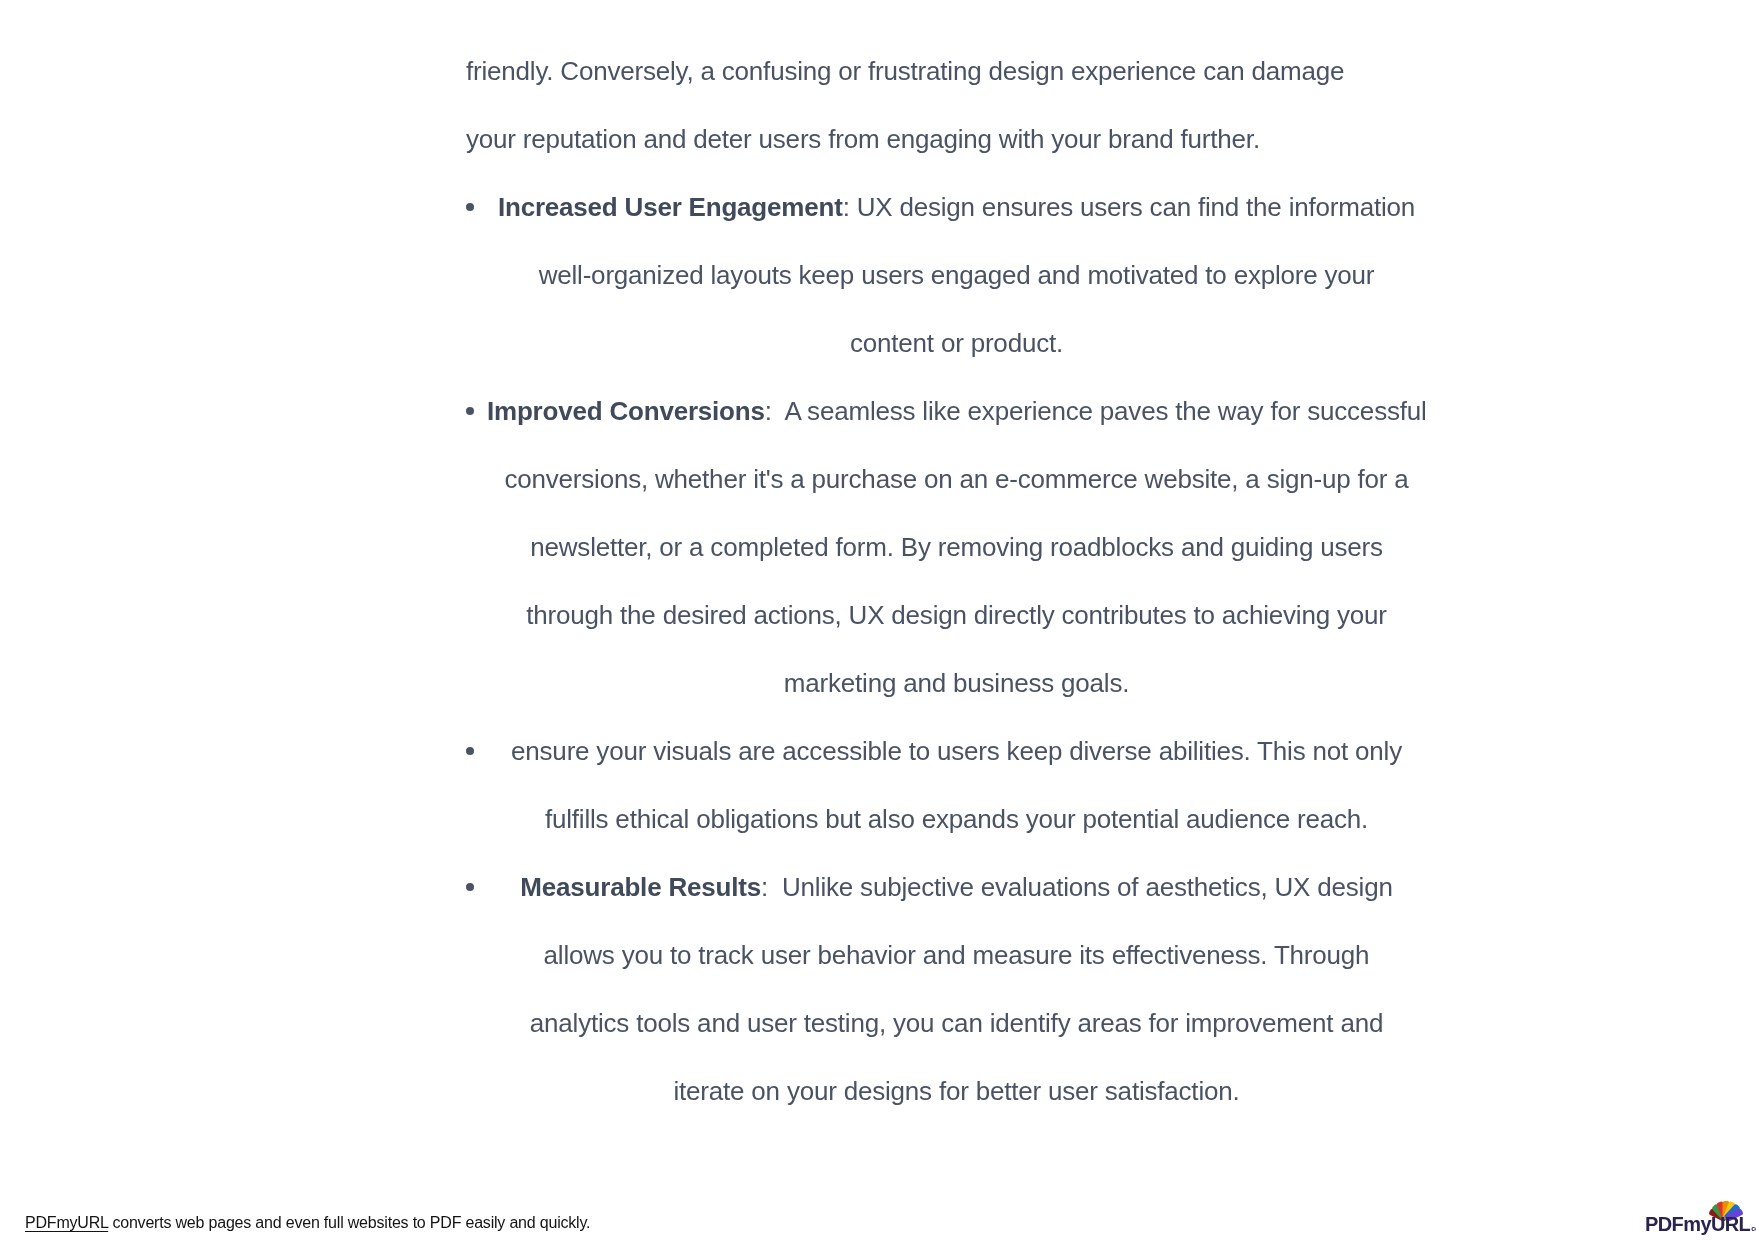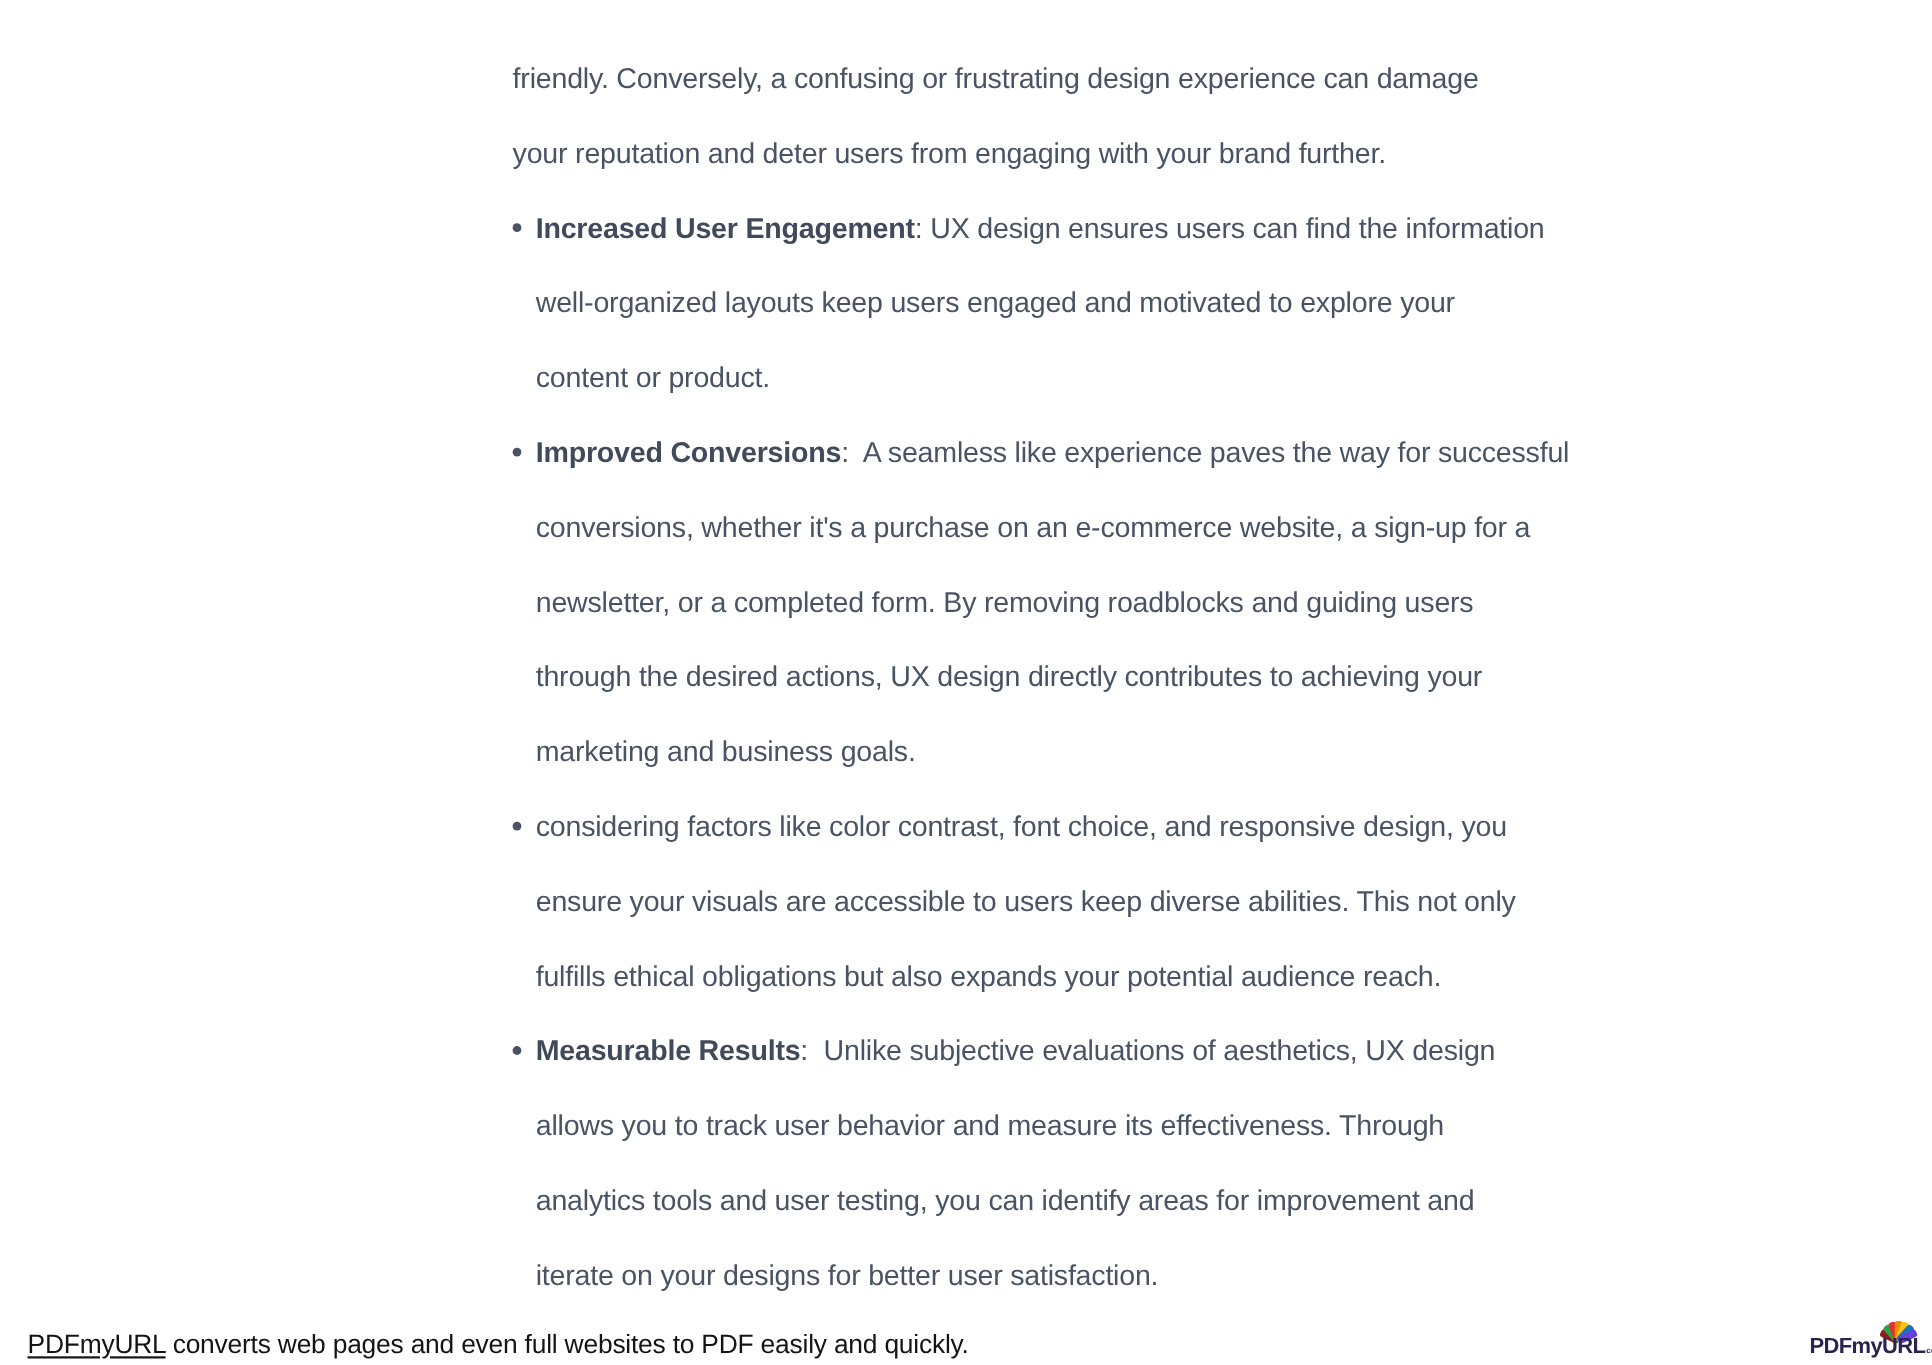--- a/index.html
+++ b/index.html
@@ -13,36 +13,36 @@
     width: 960px;
     font-size: 26px;
     line-height: 44px;
     letter-spacing: -0.2px;
     color: #4a5364;
   }
   .line { display: block; white-space: pre; margin-top: 24px; }
   b, .bold { font-weight: 700; color: #404a5a; }
 
   ul.bullets { list-style: none; margin: 19px 0 0 0; padding: 0 0 0 21px; }
-  ul.bullets li { position: relative; margin-top: 24px; }
+  ul.bullets li { position: relative; margin-top: 24px; text-align: center; }
   .marker {
     position: absolute;
     left: -21px;
     top: 18px;
     width: 8px;
     height: 8px;
     border-radius: 50%;
     background: #4a5364;
   }
 
   .footer {
     position: absolute;
     left: 25px;
     top: 1209px;
-    font-size: 24px;
+    font-size: 16px;
     line-height: 28px;
     letter-spacing: -0.2px;
     color: #141414;
     white-space: pre;
   }
   .footer a {
     color: #141414;
     text-decoration: underline;
     text-underline-offset: 3px;
     cursor: pointer;
@@ -103,21 +103,20 @@
       <span class="marker"></span>
       <div class="line"><b>Improved Conversions</b><span>:  </span><b></b><span>A seamless like experience paves the way for successful</span></div>
       <div class="line">conversions, whether it's a purchase on an e-commerce website, a sign-up for a</div>
       <div class="line">newsletter, or a completed form. By removing roadblocks and guiding users</div>
       <div class="line">through the desired actions, UX design directly contributes to achieving your</div>
       <div class="line">marketing and business goals.</div>
     </li>
 
     <li>
       <span class="marker"></span>
-      <div class="line">considering factors like color contrast, font choice, and responsive design, you</div>
       <div class="line">ensure your visuals are accessible to users keep diverse abilities. This not only</div>
       <div class="line">fulfills ethical obligations but also expands your potential audience reach.</div>
     </li>
 
     <li>
       <span class="marker"></span>
       <div class="line"><b>Measurable Results</b><span>:  </span><b></b><span>Unlike subjective evaluations of aesthetics, UX design</span></div>
       <div class="line">allows you to track user behavior and measure its effectiveness. Through</div>
       <div class="line">analytics tools and user testing, you can identify areas for improvement and</div>
       <div class="line">iterate on your designs for better user satisfaction.</div>

